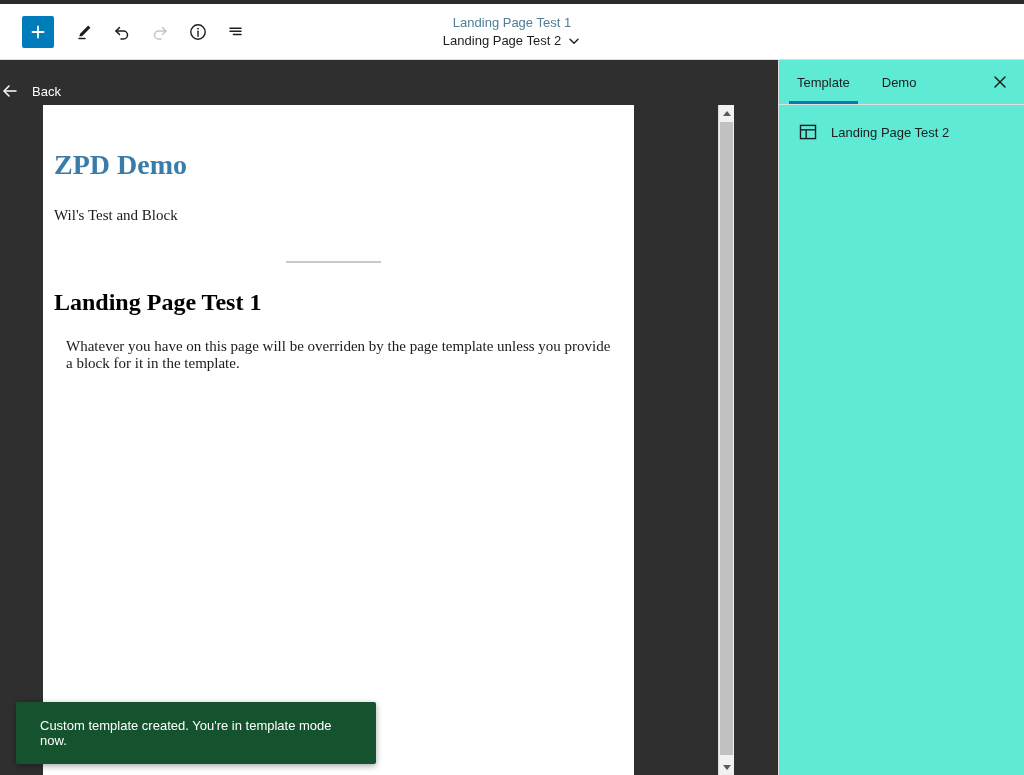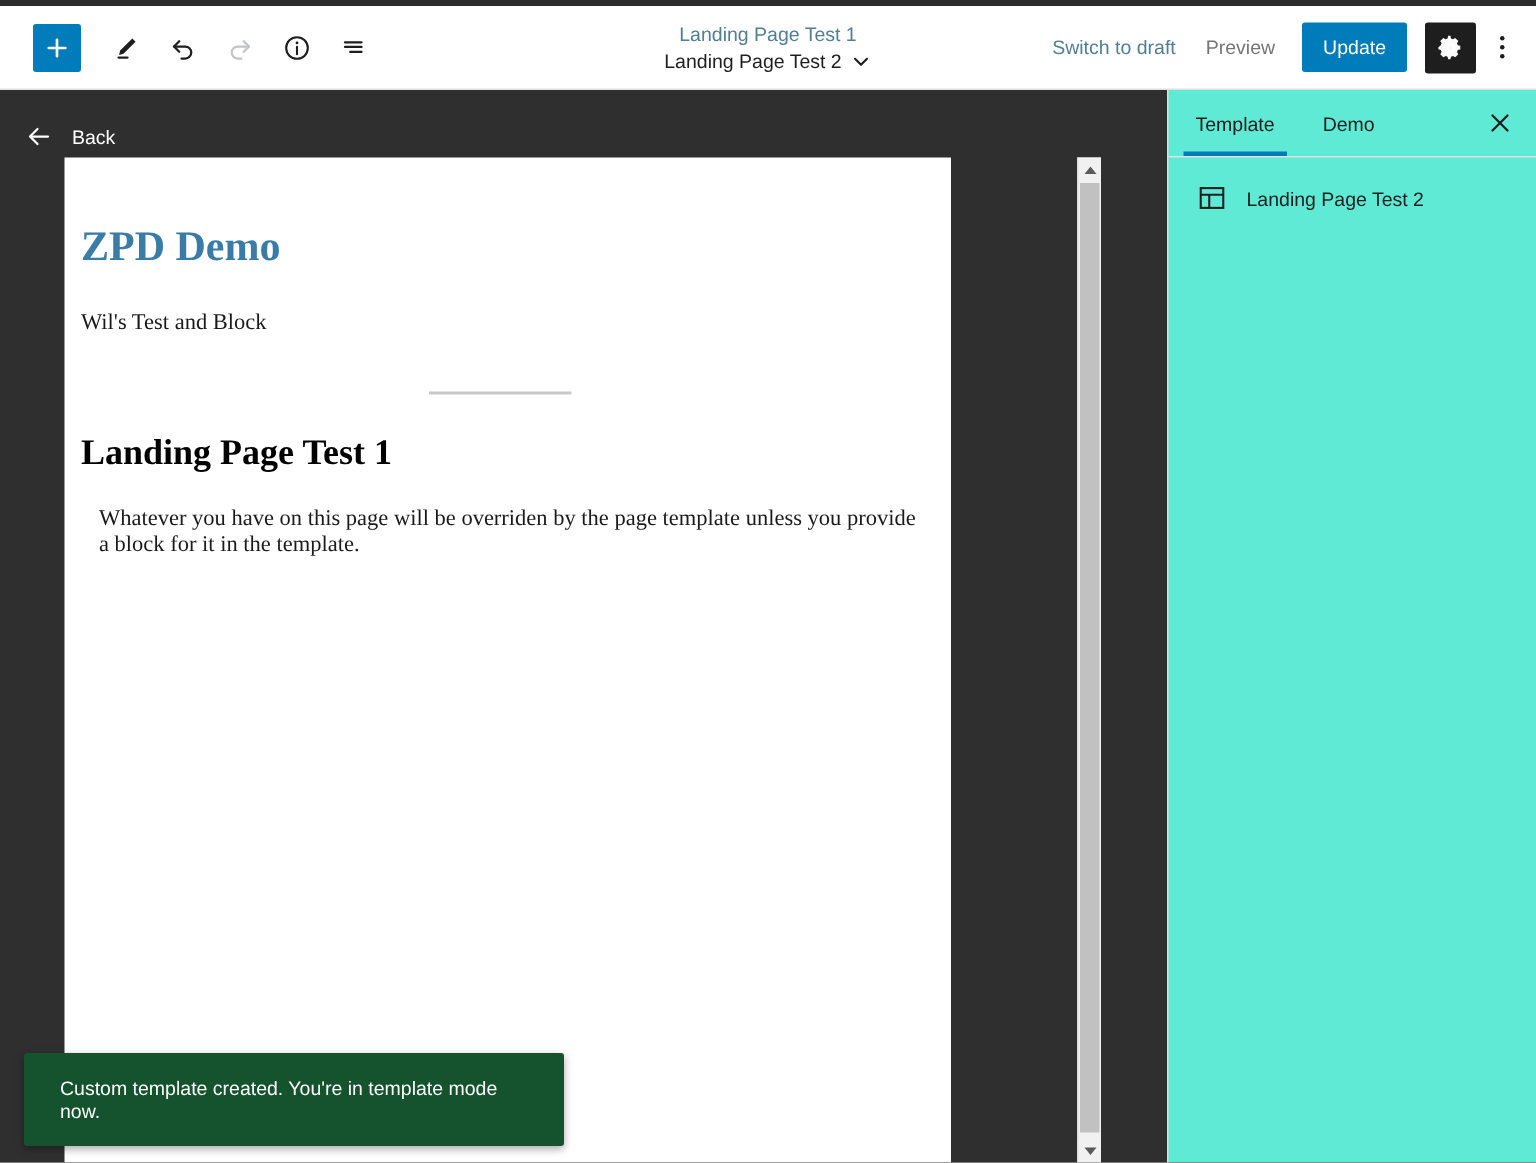--- a/index.html
+++ b/index.html
@@ -178,21 +178,20 @@
 
   
   .back-bar {
     position: absolute;
     top: 0; left: 0;
     width: 778px;
     height: 62px;
     display: flex;
     align-items: center;
     gap: 12px;
-    padding-left: 16px;
     box-sizing: border-box;
     cursor: pointer;
   }
   .back-label {
     color: #ffffff;
     font-size: 13px;
   }
 
   
   .canvas-wrap {
@@ -443,36 +442,20 @@
     <div class="header-center">
       <div class="doc-title-top">Landing Page Test 1</div>
       <div class="doc-title-bottom">
         <span>Landing Page Test 2</span>
         <svg width="14" height="14" viewBox="0 0 14 14" fill="none">
           <path d="M3 5.2l4 4 4-4" stroke="#1e1e1e" stroke-width="1.4" stroke-linecap="round" stroke-linejoin="round"></path>
         </svg>
       </div>
     </div>
 
-    <div class="header-right">
-      <button class="link-btn">Switch to draft</button>
-      <button class="link-btn grey">Preview</button>
-      <button class="update-btn">Update</button>
-      <button class="gear-btn" title="Settings">
-        <svg width="18" height="18" viewBox="0 0 20 20">
-          <path fill="#ffffff" d="M10 6.4a3.6 3.6 0 1 0 0 7.2 3.6 3.6 0 0 0 0-7.2zm0 5.5a1.9 1.9 0 1 1 0-3.8 1.9 1.9 0 0 1 0 3.8z"></path>
-          <path fill="#ffffff" d="M17.3 11.6l-.1-1.6.1-1.6-1.9-.5-.6-1.4 1-1.7-2.3-2.3-1.7 1-1.4-.6L9.9 1H8.3l-.5 1.9-1.4.6-1.7-1-2.3 2.3 1 1.7-.6 1.4L1 9.4 1 11l1.8.5.6 1.4-1 1.7 2.3 2.3 1.7-1 1.4.6.5 1.9h1.6l.5-1.9 1.4-.6 1.7 1 2.3-2.3-1-1.7.6-1.4 1.9-.5z" opacity="0.98"></path>
-        </svg>
-      </button>
-      <button class="dots-btn" title="Options">
-        <i></i>
-        <i></i>
-        <i></i>
-      </button>
-    </div>
   </div>
 
   <div class="editor-body">
 
     <div class="back-bar">
       <svg width="20" height="20" viewBox="0 0 20 20" fill="none">
         <path d="M16 10H4.5" stroke="#ffffff" stroke-width="1.5" stroke-linecap="round"></path>
         <path d="M9 5L4 10l5 5" stroke="#ffffff" stroke-width="1.5" stroke-linecap="round" stroke-linejoin="round"></path>
       </svg>
       <span class="back-label">Back</span>

